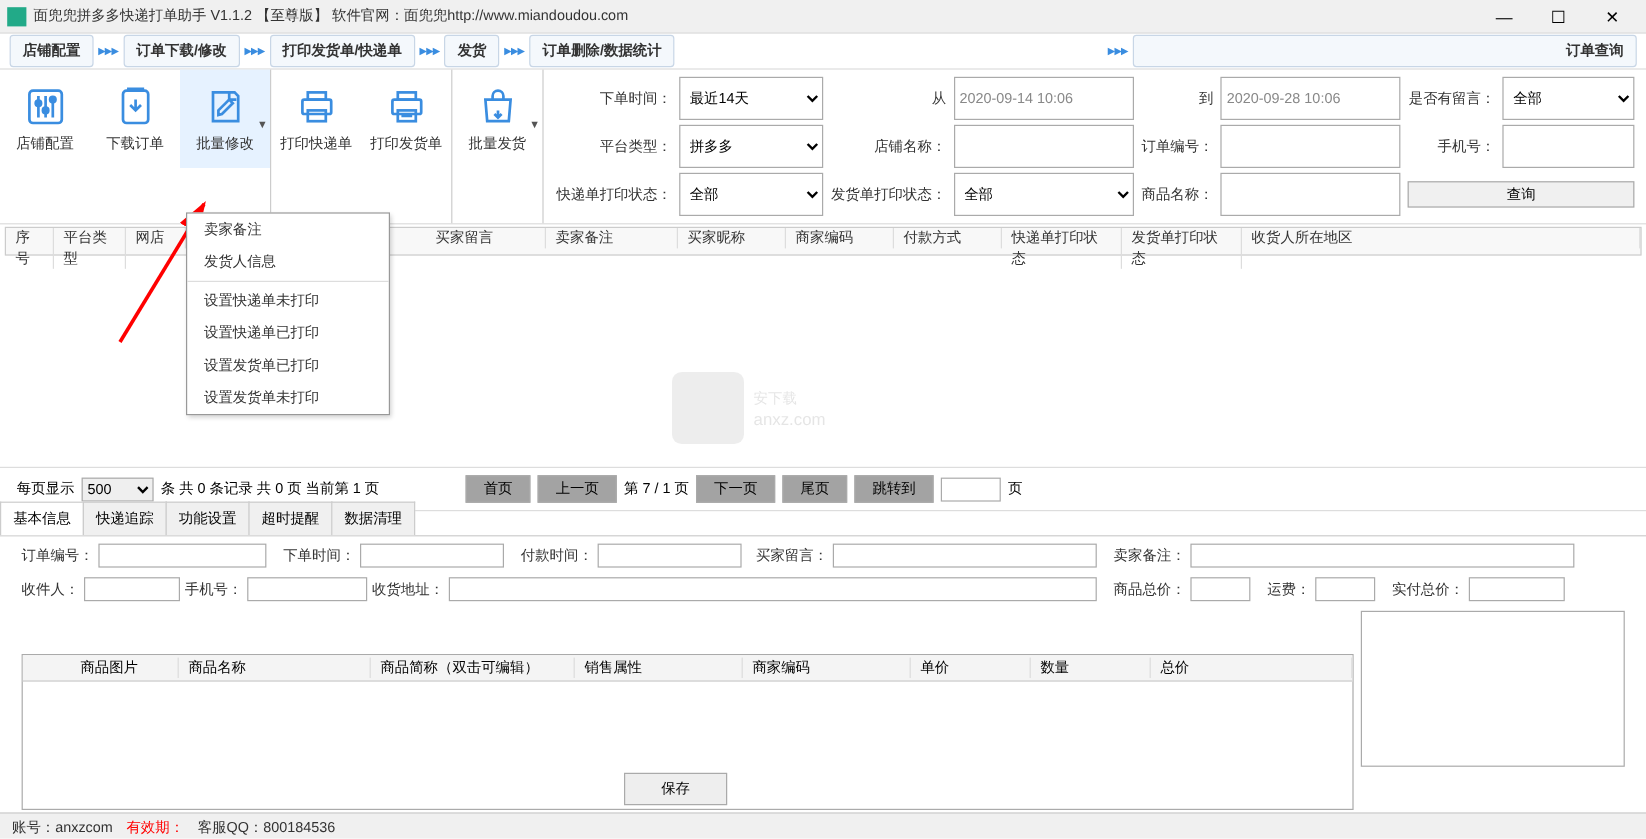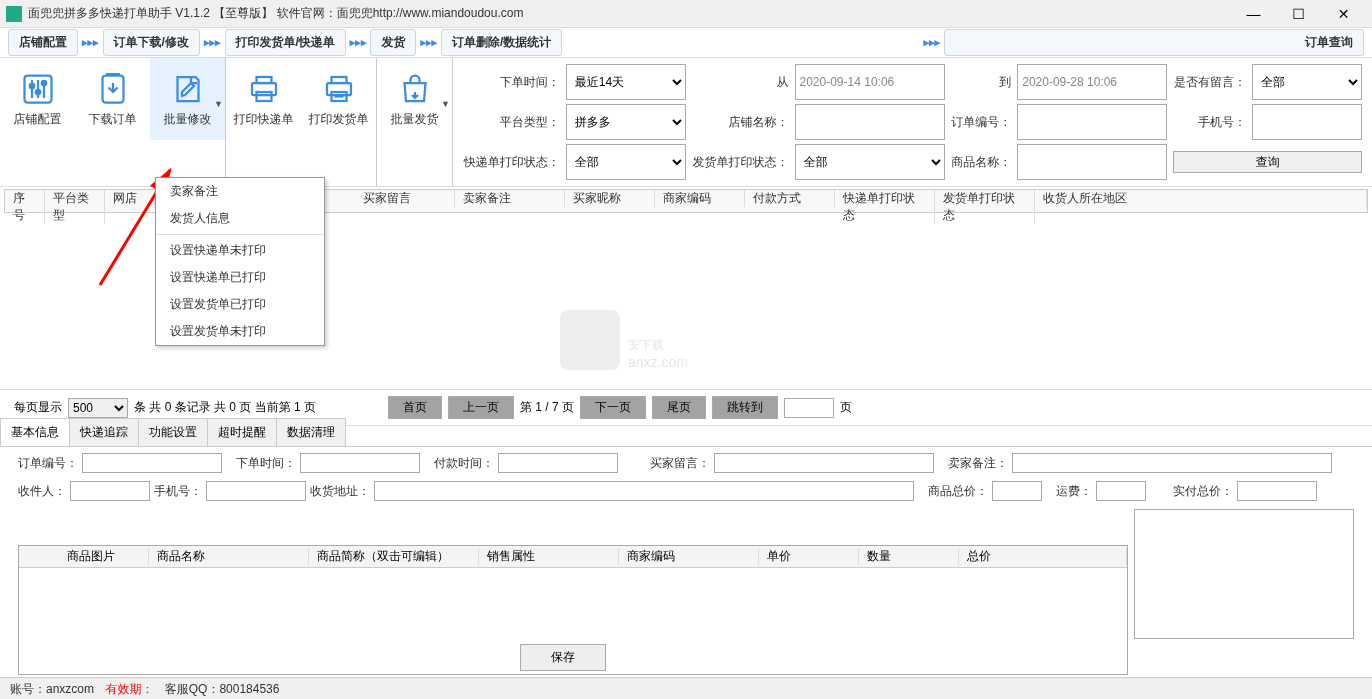--- a/index.html
+++ b/index.html
@@ -24,21 +24,21 @@
 .filters label { text-align: right; color: #333; }
 .filters select, .filters input { border: 1px solid #aaa; height: 36px; padding: 0 4px; background: #fff; width: 100%; }
 .filters .datelike { color: #888; }
 .qbtn { grid-column: 7 / 9; border: 1px solid #aaa; background: #f0f0f0; height: 22px; text-align: center; line-height: 20px; }
 .tablehead { display: flex; border: 1px solid #ccc; background: #f8f8f8; height: 24px; align-items: flex-start; margin: 2px 4px 0; }
 .th { padding: 0 8px; border-right: 1px solid #ddd; color: #333; }
 .dropdown { position: absolute; left: 155px; top: 177px; background: #fff; border: 1px solid #999; box-shadow: 2px 2px 4px rgba(0,0,0,0.2); width: 170px; z-index: 100; }
 .dropdown .mi { padding: 5px 14px; color: #333; }
 .dropdown .sep { border-top: 1px solid #ddd; margin: 2px 0; }
 .arrow-annot { position: absolute; left: 95px; top: 160px; pointer-events: none; z-index: 99; }
-.watermark { position: absolute; left: 560px; top: 310px; color: #ccc; font-size: 32px; display: flex; align-items: flex-end; gap: 8px; pointer-events: none; opacity: 0.5;}
+.watermark { position: absolute; left: 560px; top: 310px; color: #ccc; font-size: 32px; display: flex; align-items: center; gap: 8px; pointer-events: none; opacity: 0.5;}
 .watermark .bag { width: 60px; height: 60px; background: #ddd; border-radius: 8px; position: relative; }
 .watermark .txt2 { font-size: 14px; }
 .pager { position: absolute; left: 0; right: 0; top: 389px; padding: 6px 14px; display: flex; align-items: center; gap: 6px; border-top: 1px solid #ddd; border-bottom: 1px solid #ddd; }
 .pager select, .pager input { border: 1px solid #aaa; height: 20px; }
 .pager select { width: 60px; }
 .pgbtn { border: 1px solid #aaa; background: #a3a3a3; padding: 2px 14px; }
 .pager input { width: 50px; }
 .helplink { background: yellow; color: red; font-size: 17px; font-weight: bold; padding: 2px 40px; margin-left: auto; }
 .tabs { position: absolute; left: 0; top: 418px; display: flex; border-bottom: 1px solid #ccc; width: 100%; }
 .tab { padding: 5px 10px; border: 1px solid #ccc; border-bottom: none; margin-right: -1px; background: #f0f0f0; }
@@ -218,21 +218,21 @@
   </div>
 </div>
 
 <div class="pager">
   <span>每页显示</span>
   <select><option>500</option></select>
   <span>条    共  0  条记录    共 0 页    当前第  1  页</span>
   <span style="width:60px"></span>
   <div class="pgbtn">首页</div>
   <div class="pgbtn">上一页</div>
-  <span>第 1 /  7  页</span>
+  <span>第 7 /  1  页</span>
   <div class="pgbtn">下一页</div>
   <div class="pgbtn">尾页</div>
   <div class="pgbtn">跳转到</div>
   <input style="">
   <span>页</span>
 </div>
 
 <div class="tabs">
   <div class="tab active">基本信息</div>
   <div class="tab">快递追踪</div>
@@ -242,37 +242,37 @@
 </div>
 
 <div class="detail">
   <div class="drow">
     <label>订单编号：</label>
       <input style="width: 140px;">
     <label style="margin-left:10px">下单时间：</label>
       <input style="width: 120px;">
     <label style="margin-left:10px">付款时间：</label>
       <input style="width: 120px;">
-    <label style="margin-left:28px">买家留言：</label>
+    <label style="margin-left:8px">买家留言：</label>
       <input style="width: 220px;">
     <label style="margin-left:10px">卖家备注：</label>
       <input style="width: 320px;">
   </div>
   <div class="drow">
     <label>收件人：</label>
       <input style="width: 80px;">
     <label>手机号：</label>
       <input style="width: 100px;">
     <label>收货地址：</label>
       <input style="width: 540px;">
     <label style="margin-left:10px">商品总价：</label>
       <input style="width: 50px;">
     <label style="margin-left:10px">运费：</label>
       <input style="width: 50px;">
-    <label style="margin-left:23px">实付总价：</label>
+    <label style="margin-left:10px">实付总价：</label>
       <input style="width: 80px;">
   </div>
   <div class="dtablewrap">
     <div class="dtable">
       <div class="hdr">
         <div class="hc" style="width:40px"></div>
         <div class="hc" style="width:90px">商品图片</div>
         <div class="hc" style="width:160px">商品名称</div>
         <div class="hc" style="width:170px">商品简称（双击可编辑）</div>
         <div class="hc" style="width:140px">销售属性</div>

